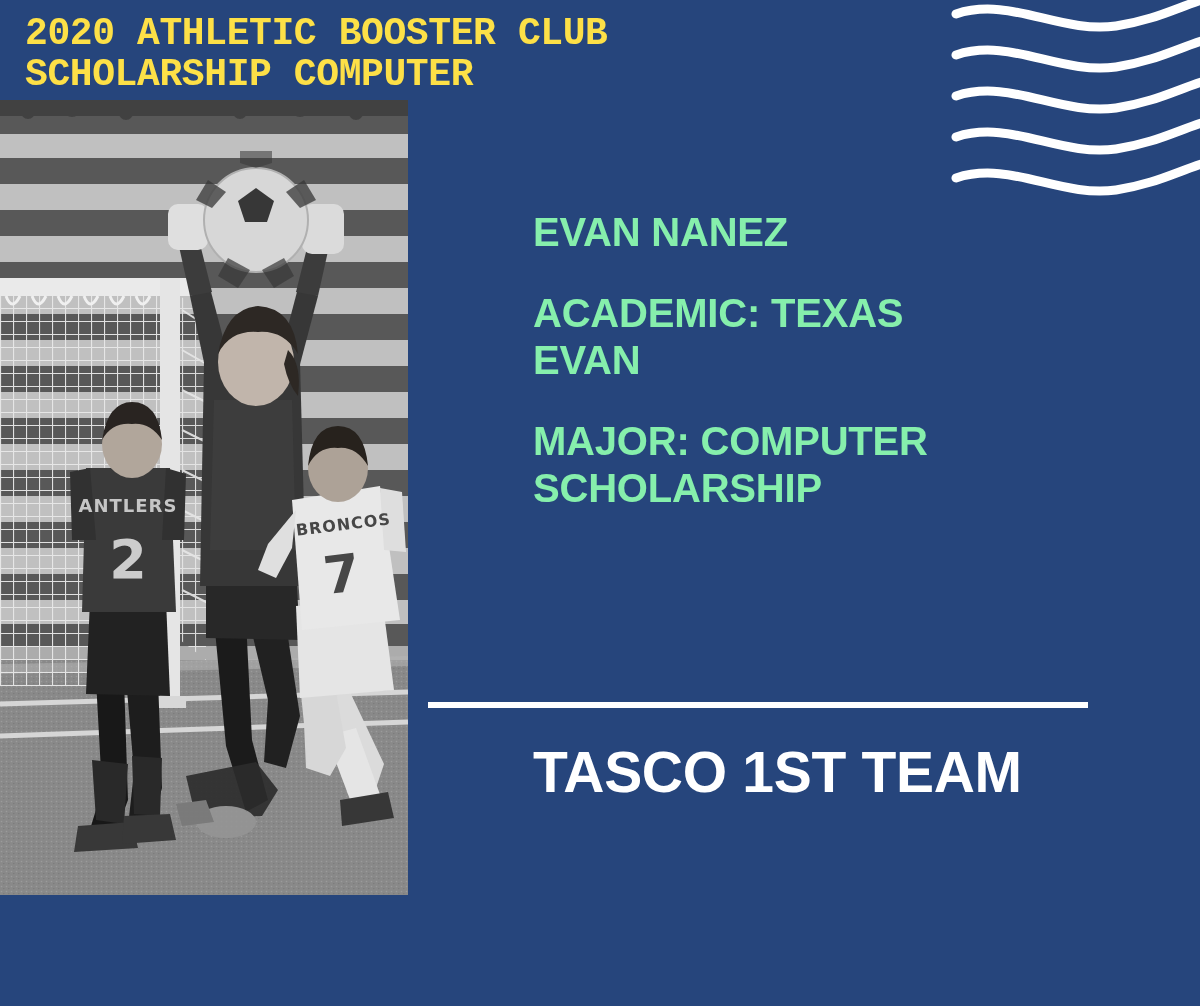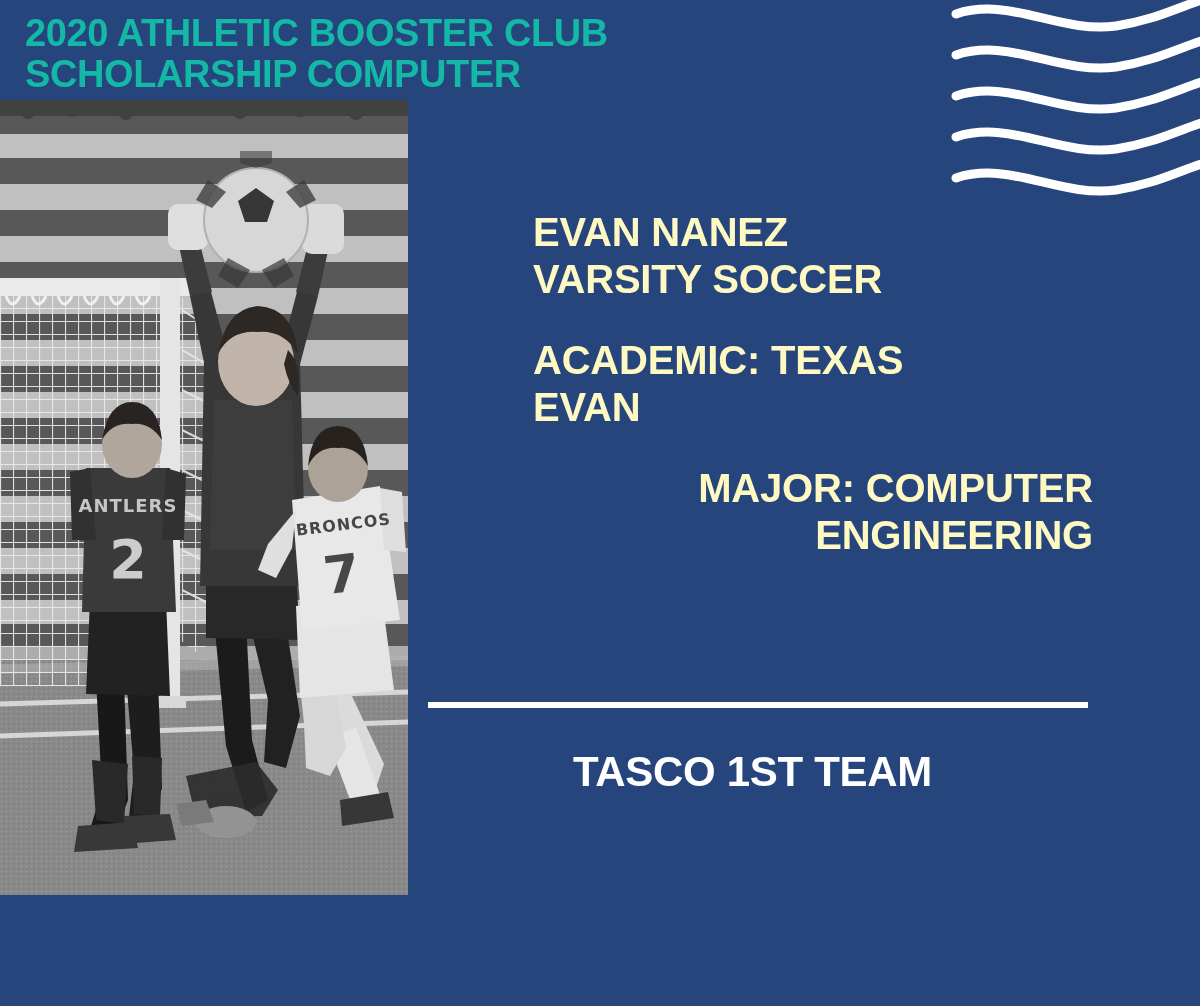--- a/index.html
+++ b/index.html
@@ -22,22 +22,22 @@
 
   
   .header {
     position: absolute;
     left: 25px;
     top: 13px;
     width: 700px;
     z-index: 5;
   }
   .header-line {
-    color: #14b8a6;
-    font-family: Liberation Sans, sans-serif;
+    color: #fde047;
+    font-family: Liberation Mono, monospace;
     font-weight: bold;
     font-size: 38px;
     line-height: 41px;
     letter-spacing: -0.4px;
     white-space: nowrap;
   }
 
   
   .waves {
     position: absolute;
@@ -65,23 +65,23 @@
 
   
   .info-block {
     position: absolute;
     left: 533px;
     top: 209px;
     width: 560px;
     z-index: 5;
   }
   .info-group { margin-bottom: 34px; }
-  .info-group:last-child { margin-bottom: 12px; text-align: right; }
+  .info-group:last-child { margin-bottom: 12px; }
   .info-line {
-    color: #fef9c3;
+    color: #86efac;
     font-family: "Liberation Sans", sans-serif;
     font-weight: bold;
     font-size: 40px;
     line-height: 47px;
     letter-spacing: -0.2px;
   }
 
   
   .divider {
     position: absolute;
@@ -98,24 +98,23 @@
     position: absolute;
     left: 533px;
     top: 748px;
     width: 600px;
     z-index: 5;
   }
   .award-line {
     color: #FFFFFF;
     font-family: "Liberation Sans", sans-serif;
     font-weight: bold;
-    font-size: 42px;
+    font-size: 57px;
     line-height: 48px;
     letter-spacing: -0.3px;
-    margin-left: 40px;
   }
 </style>
 </head>
 <body>
 
 <div class="poster">
 
   <div class="header">
     <div class="header-line">2020 ATHLETIC BOOSTER CLUB</div>
     <div class="header-line">SCHOLARSHIP COMPUTER</div>
@@ -332,31 +331,30 @@
 
         <rect x="0" y="0" width="408" height="795" fill="#000000" opacity="0.04"></rect>
       </g>
     </svg>
   </div>
 
   <div class="info-block">
 
     <div class="info-group">
       <div class="info-line">EVAN NANEZ</div>
-      <div class="info-line">VARSITY SOCCER</div>
     </div>
 
     <div class="info-group">
       <div class="info-line">ACADEMIC: TEXAS</div>
       <div class="info-line">EVAN</div>
     </div>
 
     <div class="info-group">
       <div class="info-line">MAJOR: COMPUTER</div>
-      <div class="info-line">ENGINEERING</div>
+      <div class="info-line">SCHOLARSHIP</div>
     </div>
 
   </div>
 
   <div class="divider"></div>
 
   <div class="award-block">
     <div class="award-line">TASCO 1ST TEAM</div>
   </div>
 

